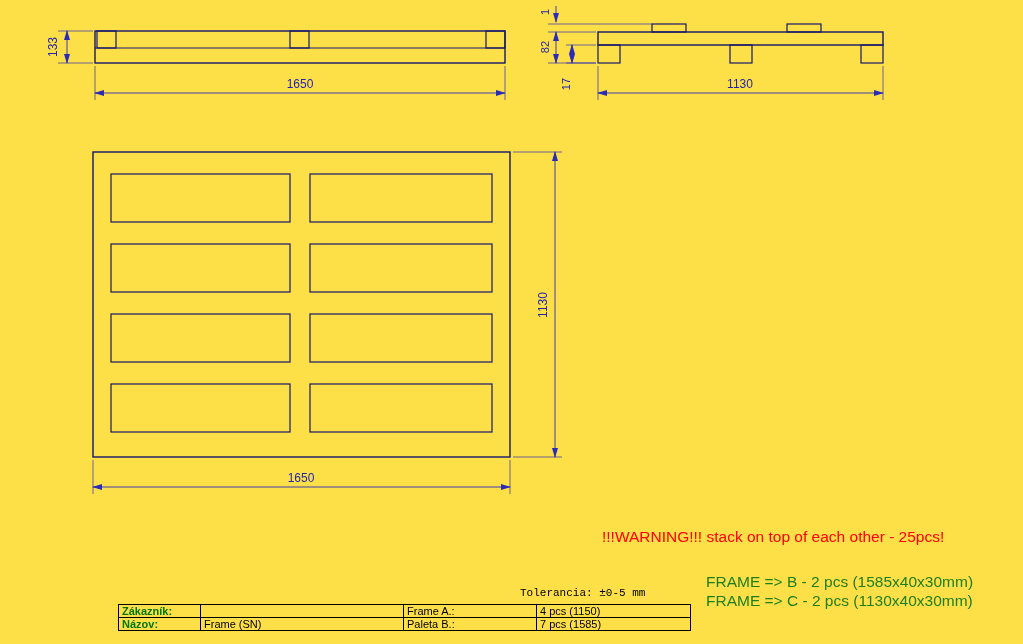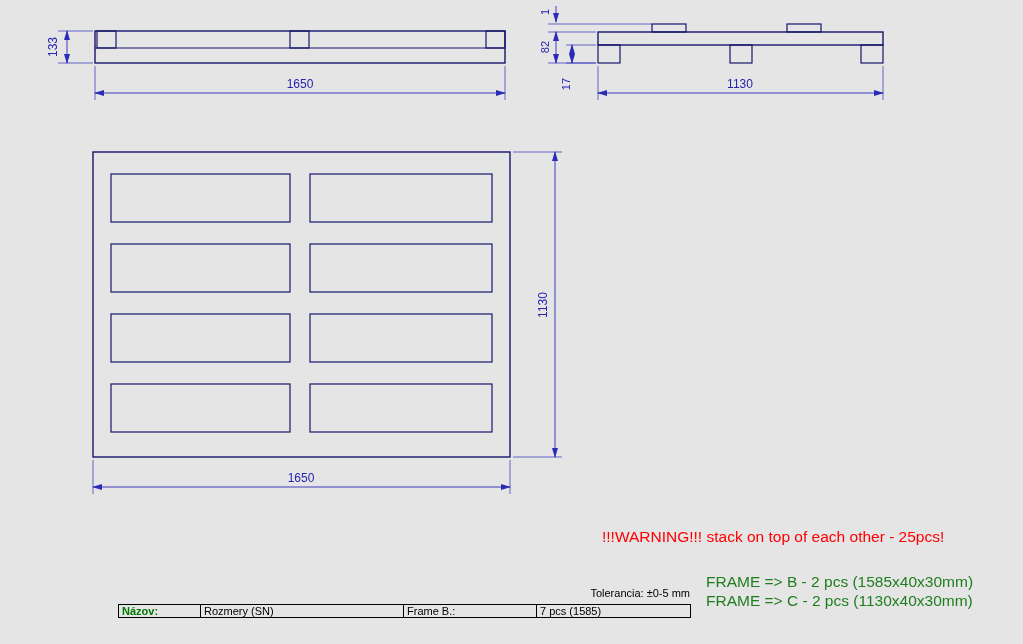--- a/index.html
+++ b/index.html
@@ -1,34 +1,34 @@
 <!DOCTYPE html>
 <html><head>
 <meta charset="utf-8">
 <style>
   html,body { margin:0; padding:0; background:#ffffff; }
   .page {
-    position:relative; width:1023px; height:644px; background:#e5e5e5;
+    position:relative; width:1023px; height:644px; background:#fde047;
     font-family:"Liberation Sans", sans-serif; overflow:hidden;
   }
   svg.drawing { position:absolute; left:0; top:0; }
   .outline  { stroke:#16166b; fill:none; stroke-width:1.4; }
   .outline2 { stroke:#16166b; fill:none; stroke-width:1.2; }
   .dim-line { stroke:#2b2bb8; stroke-width:0.9; fill:none; }
   .ext-line { stroke:#2b2bb8; stroke-width:0.7; fill:none; }
   .dim-text { fill:#2424b0; font-size:12px; font-family:"Liberation Sans", sans-serif; }
   .dim-text-sm { fill:#2424b0; font-size:11px; font-family:"Liberation Sans", sans-serif; }
 
   .warning-text {
     position:absolute; left:602px; top:528px;
     color:#fe0000; font-size:15.5px; white-space:nowrap;text-align:right;
   }
   .tolerance-text {
-    position:absolute; left:520px; top:587px; width:170px; text-align:right;
-    color:#000; font-size:11px; white-space:nowrap;
+    position:absolute; left:520px; top:587px; width:170px; 
+    color:#000; font-size:11px; white-space:nowrap;font-family:Liberation Mono, monospace;
   }
   .notes {
     position:absolute; left:706px; top:572px;
     color:#1e7e1e; font-size:15.5px; line-height:19px; white-space:nowrap;
   }
   .spec-table {
     position:absolute; left:118px; top:604px;
     border-collapse:collapse; font-size:11px; color:#000; table-layout:fixed;
   }
   .spec-table td {
@@ -130,23 +130,29 @@
 
   <table class="spec-table">
     <colgroup>
       <col style="width:82px">
         <col style="width:203px">
         <col style="width:133px">
         <col style="width:154px">
     </colgroup>
     <tbody>
       <tr>
+        <td class="lbl">Zákazník:</td>
+        <td></td>
+        <td>Frame A.:</td>
+        <td>4 pcs (1150)</td>
+      </tr>
+      <tr>
         <td class="lbl">Názov:</td>
-        <td>Rozmery (SN)</td>
-        <td>Frame B.:</td>
+        <td>Frame (SN)</td>
+        <td>Paleta B.:</td>
         <td>7 pcs (1585)</td>
       </tr>
     </tbody>
   </table>
 
   <div class="notes">
     <div>FRAME =&gt; B - 2 pcs (1585x40x30mm)</div>
     <div>FRAME =&gt; C - 2 pcs (1130x40x30mm)</div>
   </div>
 

